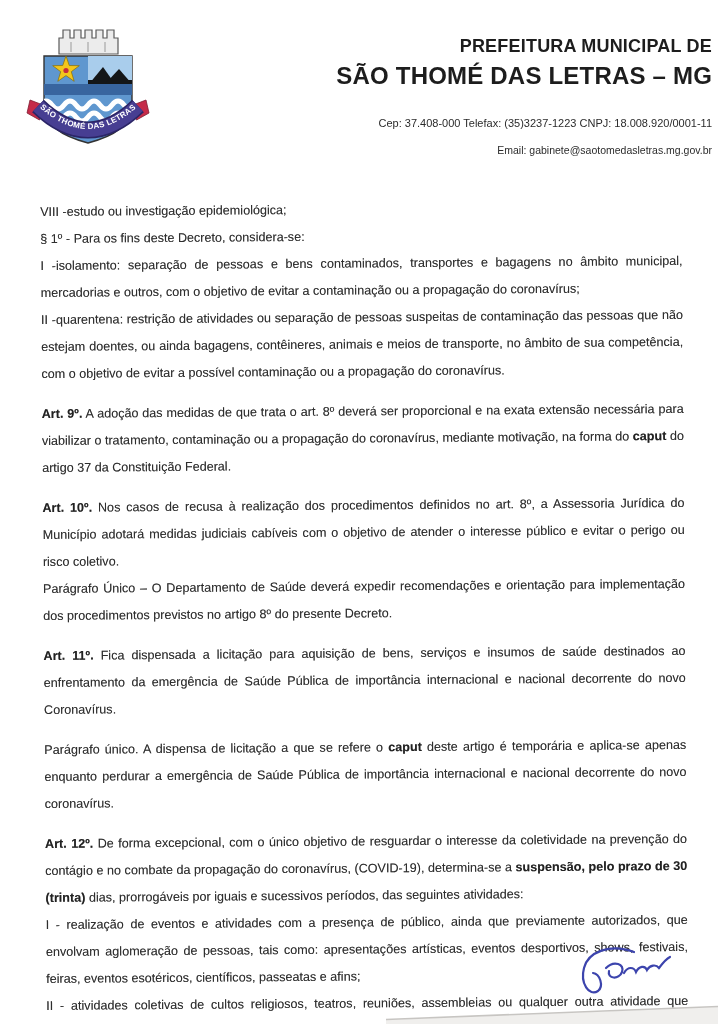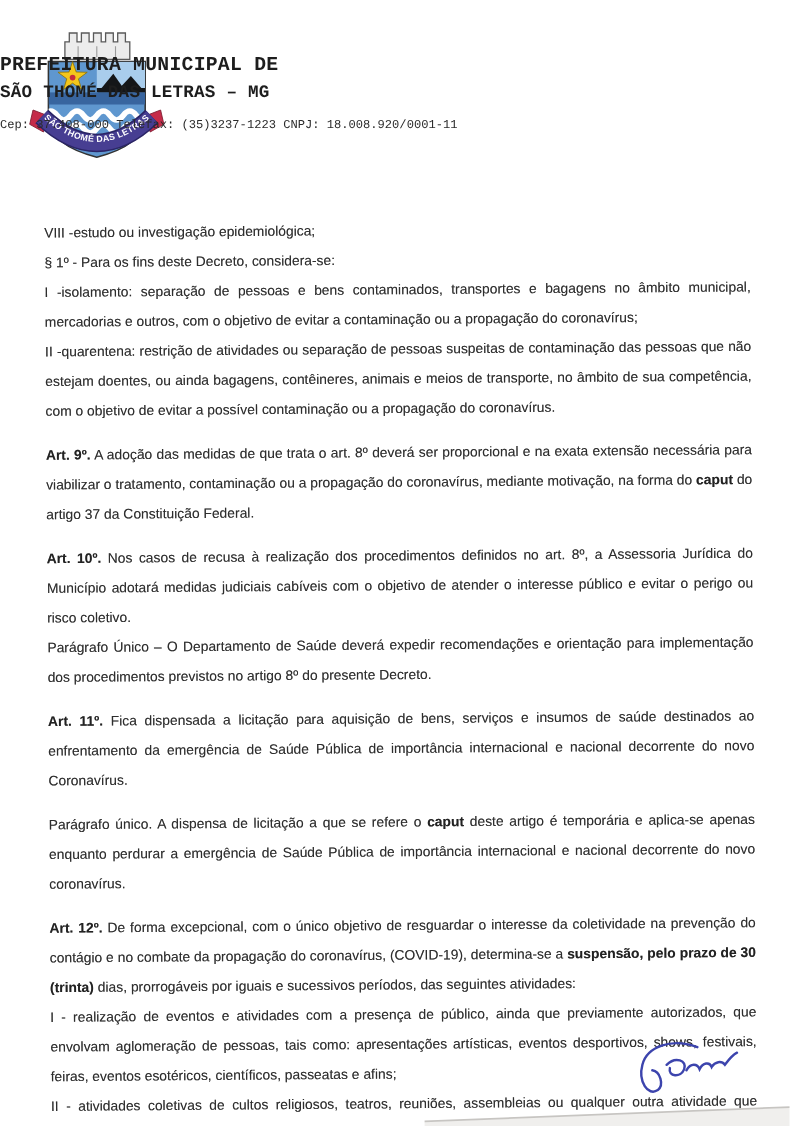--- a/index.html
+++ b/index.html
@@ -6,27 +6,27 @@
   body {
     width: 718px; height: 1024px;
     position: relative;
     background: #ffffff;
     font-family: "Liberation Sans", sans-serif;
     overflow: hidden;
   }
   
   .crest { position: absolute; left: 26px; top: 22px; }
   .header-text {
-    position: absolute; top: 50px; left: 0; width: 712px;
-    text-align: left; color: #1d1d1d; font-family: Liberation Mono, monospace;
+    position: absolute; top: 36px; left: 0; width: 712px;
+    text-align: right; color: #1d1d1d;
   }
   .t1 { font-size: 18px; font-weight: bold; letter-spacing: .2px; }
-  .t2 { font-size: 16px; font-weight: bold; margin-top: 5px; letter-spacing: .2px; }
+  .t2 { font-size: 24px; font-weight: bold; margin-top: 5px; letter-spacing: .2px; }
   .addr    { font-size: 10.5px; margin-top: 12px; color: #2b2b2b; }
-  .contact { font-size: 11px;   margin-top: 15px; color: #2b2b2b; }
+  .contact { font-size: 11px;   margin-top: 27px; color: #2b2b2b; }
   .email   { font-size: 10.5px; margin-top: 15px; color: #2b2b2b; }
   
   .doc-body {
     position: absolute; top: 199px; left: 40px; width: 642px;
     transform: rotate(-0.45deg); transform-origin: 0 0;
   }
   p.para {
     margin: 0;
     font-size: 12.6px; line-height: 27px;
     text-align: justify;
@@ -88,20 +88,21 @@
     <text font-size="8" font-weight="bold" fill="#ffffff" letter-spacing="0.3">
       <textPath href="#ribTextArc" startOffset="50%" text-anchor="middle">SÃO THOMÉ DAS LETRAS</textPath>
     </text>
   </g>
 </svg>
 
 <div class="header-text">
   <div class="t1">PREFEITURA MUNICIPAL DE</div>
   <div class="t2">SÃO THOMÉ DAS LETRAS – MG</div>
   <div class="contact">Cep: 37.408-000 Telefax: (35)3237-1223 CNPJ: 18.008.920/0001-11</div>
+  <div class="email">Email: gabinete@saotomedasletras.mg.gov.br</div>
 </div>
 
 <div class="doc-body">
     <p class="para"><span>VIII -estudo ou investigação epidemiológica;</span></p>
     <p class="para"><span>§ 1º - Para os fins deste Decreto, considera-se:</span></p>
     <p class="para"><span>I -isolamento: separação de pessoas e bens contaminados, transportes e bagagens no âmbito municipal, mercadorias e outros, com o objetivo de evitar a contaminação ou a propagação do coronavírus;</span></p>
     <p class="para"><span>II -quarentena: restrição de atividades ou separação de pessoas suspeitas de contaminação das pessoas que não estejam doentes, ou ainda bagagens, contêineres, animais e meios de transporte, no âmbito de sua competência, com o objetivo de evitar a possível contaminação ou a propagação do coronavírus.</span></p>
     <p class="para gap"><b>Art. 9º.</b><span> A adoção das medidas de que trata o art. 8º deverá ser proporcional e na exata extensão necessária para viabilizar o tratamento, contaminação ou a propagação do coronavírus, mediante motivação, na forma do </span><b>caput</b><span> do artigo 37 da Constituição Federal.</span></p>
     <p class="para gap"><b>Art. 10º.</b><span> Nos casos de recusa à realização dos procedimentos definidos no art. 8º, a Assessoria Jurídica do Município adotará medidas judiciais cabíveis com o objetivo de atender o interesse público e evitar o perigo ou risco coletivo.</span></p>
     <p class="para"><span>Parágrafo Único – O Departamento de Saúde deverá expedir recomendações e orientação para implementação dos procedimentos previstos no artigo 8º do presente Decreto.</span></p>

